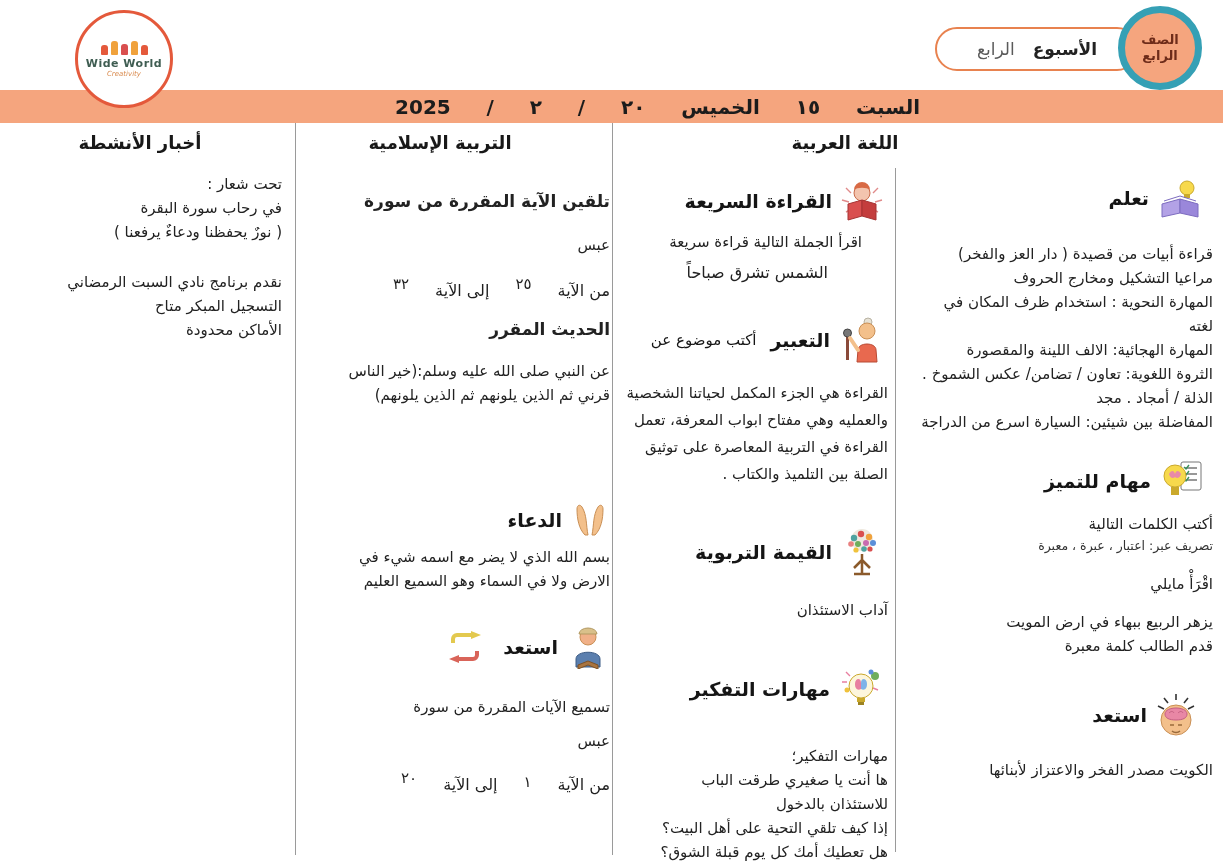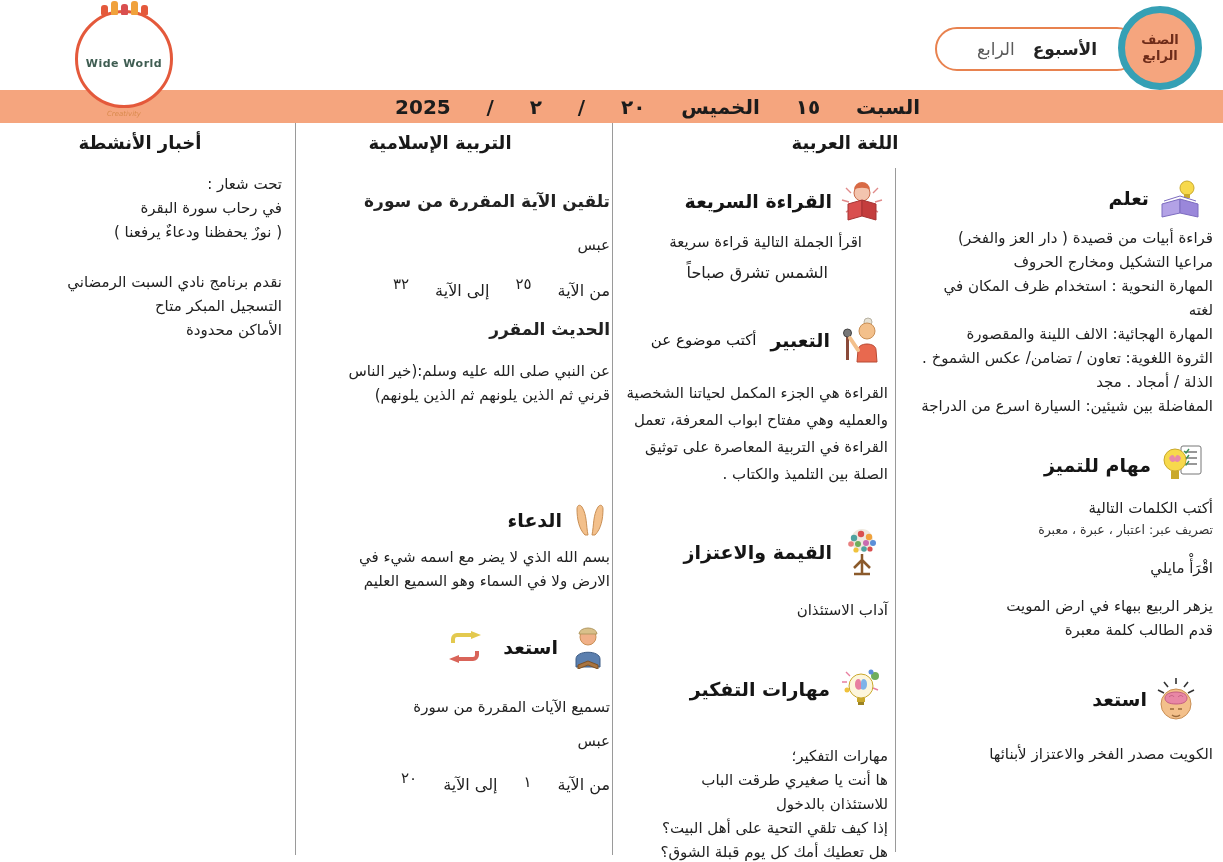--- a/index.html
+++ b/index.html
@@ -4,21 +4,21 @@
 <style>
   html,body{margin:0;padding:0;}
   body{
     width:1223px;height:862px;position:relative;background:#ffffff;
     font-family:"DejaVu Sans",sans-serif;color:#1f1f1f;overflow:hidden;direction:rtl;
   }
   
   .logo{
     position:absolute;left:75px;top:10px;width:92px;height:92px;border-radius:50%;
     border:3px solid #e4593b;background:#fff;display:flex;flex-direction:column;
-    align-items:center;justify-content:center;z-index:5;gap:40px;
+    align-items:center;justify-content:center;z-index:5;
   }
   .logo-figs{display:flex;gap:3px;align-items:flex-end;margin-bottom:2px;}
   .logo-figs i{display:block;width:7px;border-radius:3px 3px 1px 1px;}
   .logo-title{font-size:11px;font-weight:bold;color:#3f5d52;letter-spacing:.5px;}
   .logo-sub{font-size:7px;color:#d98a4d;font-style:italic;}
   .week-pill{
     position:absolute;left:935px;top:27px;width:200px;height:40px;border:2px solid #e8824f;
     border-radius:22px;background:#fff;display:flex;align-items:center;justify-content:center;
     gap:18px;z-index:2;
   }
@@ -103,21 +103,21 @@
       <svg width="46" height="40" viewBox="0 0 46 40">
         <circle cx="30" cy="10" r="7" fill="#f7d94c" stroke="#caa92c"></circle>
         <rect x="27" y="16" width="6" height="4" fill="#caa92c"></rect>
         <path d="M5 26 L23 21 L23 35 L5 39 Z" fill="#b3a2e6" stroke="#7d6cc0"></path>
         <path d="M41 26 L23 21 L23 35 L41 39 Z" fill="#9a87da" stroke="#7d6cc0"></path>
         <path d="M7 23 L23 18 L39 23" fill="none" stroke="#7d6cc0"></path>
       </svg>
     </span>
     <span class="ttl">تعلم</span>
   </div>
-  <p style="margin-top:8px">قراءة أبيات من قصيدة ( دار العز والفخر) مراعيا التشكيل ومخارج الحروف</p>
+  <p style="margin-top:24px">قراءة أبيات من قصيدة ( دار العز والفخر) مراعيا التشكيل ومخارج الحروف</p>
   <p>المهارة النحوية : استخدام ظرف المكان في لغته</p>
   <p>المهارة الهجائية:  الالف اللينة والمقصورة</p>
   <p>الثروة اللغوية: تعاون / تضامن/ عكس الشموخ . الذلة / أمجاد . مجد</p>
   <p>المفاضلة بين شيئين: السيارة اسرع من الدراجة</p>
 
   <div class="sec-head" style="margin-top:26px;padding-right:10px">
     <span class="icon">
       <svg width="44" height="42" viewBox="0 0 44 42">
         <rect x="22" y="2" width="20" height="28" rx="2" fill="#fff" stroke="#777"></rect>
         <path d="M26 8 h12 M26 14 h12 M26 20 h12" stroke="#777" stroke-width="1.4"></path>
@@ -192,21 +192,21 @@
         <circle cx="29" cy="9" r="3.2" fill="#f0a23c"></circle>
           <circle cx="33" cy="15" r="3" fill="#5b8fd9"></circle>
         <circle cx="26" cy="15" r="3" fill="#c96bb0"></circle>
           <circle cx="18" cy="16" r="3" fill="#6fae5c"></circle>
         <circle cx="11" cy="16" r="2.8" fill="#e98080"></circle>
           <circle cx="24" cy="21" r="2.8" fill="#4fa3a0"></circle>
         <circle cx="16" cy="22" r="2.6" fill="#f0c23c"></circle>
           <circle cx="30" cy="21" r="2.6" fill="#d94f4f"></circle>
       </svg>
     </span>
-    <span class="ttl">القيمة والاعتزاز</span>
+    <span class="ttl">القيمة التربوية</span>
   </div>
   <p style="margin-top:22px">آداب الاستئذان</p>
 
   <div class="sec-head" style="margin-top:44px;padding-right:4px">
     <span class="icon">
       <svg width="46" height="46" viewBox="0 0 46 46">
         <path d="M8 6 l4 4 M4 16 h5 M40 24 l-5-2" stroke="#e87fa0" stroke-width="1.4"></path>
         <circle cx="9" cy="24" r="2.5" fill="#f0c23c"></circle>
         <circle cx="37" cy="10" r="4" fill="#6fae5c"></circle>
           <circle cx="33" cy="6" r="2.5" fill="#5b8fd9"></circle>

